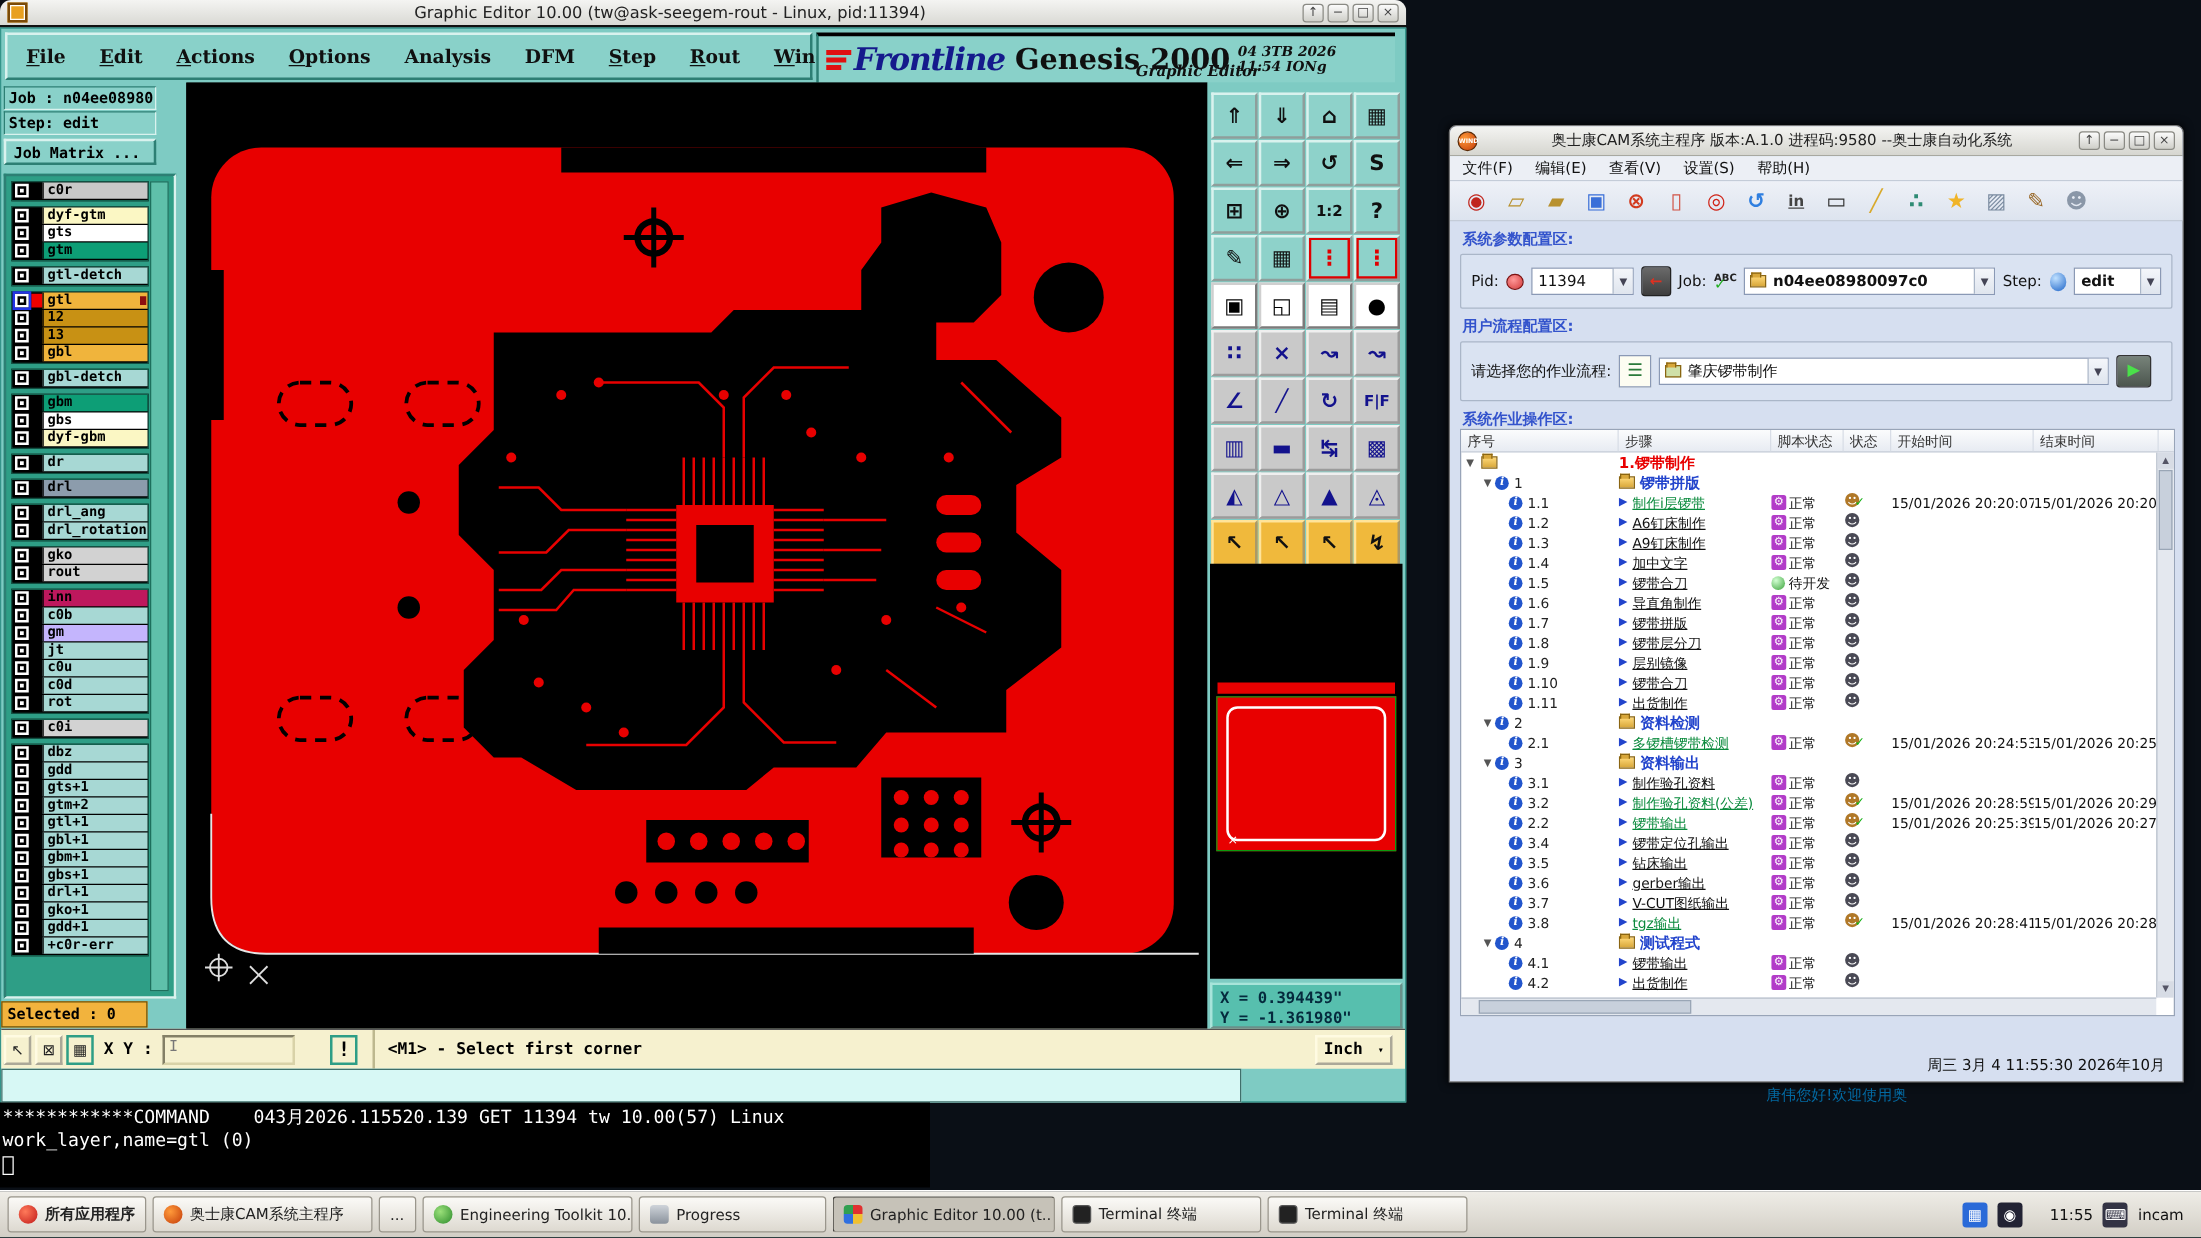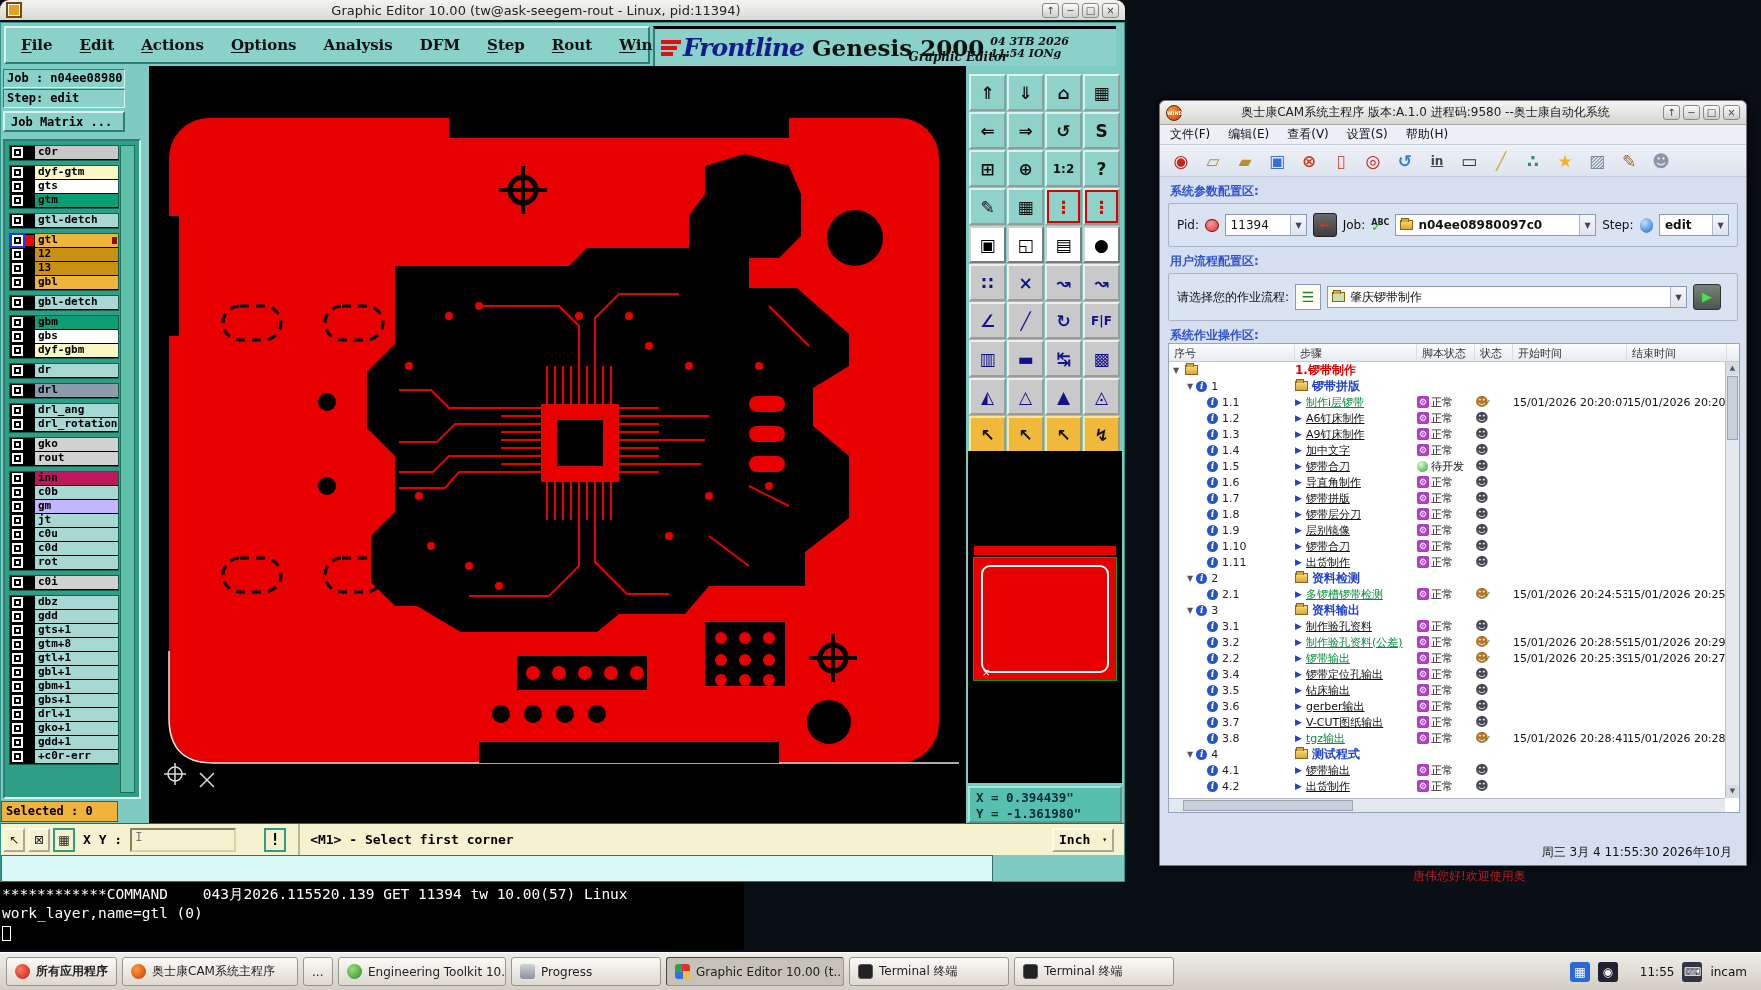--- a/index.html
+++ b/index.html
@@ -162,21 +162,21 @@
   .person.done { color:#b07828; }
   .pcheck { color:#14b014; font-weight:bold; font-size:10px; margin-left:-5px; }
   .vscroll { position:absolute; right:0; top:18px; bottom:14px; width:14px; background:#e4e8ef; border-left:1px solid #b8c0cc; }
   .vscroll .thumb { position:absolute; left:1px; right:1px; top:14px; height:64px; background:#c8d0dc; border:1px solid #9aa6b6; }
   .sarrow { position:absolute; left:0; right:0; height:13px; font-size:7px; text-align:center; line-height:13px; color:#556; background:#d7dce5; }
   .sarrow.b { bottom:0; }
   .hscroll { position:absolute; left:0; bottom:0; right:14px; height:14px; background:#e4e8ef; border-top:1px solid #b8c0cc; }
   .hscroll .thumb { position:absolute; top:1px; bottom:1px; left:14px; width:170px; background:#c8d0dc; border:1px solid #9aa6b6; }
   .cam-status { position:absolute; left:0; bottom:0; width:100%; height:26px; display:flex; align-items:center;
     justify-content:flex-end; gap:16px; padding-right:14px; font-size:12px; }
-  .cam-status .greet { color:#b91c1c;margin-top:48px; }
+  .cam-status .greet { color:#0369a1;margin-top:48px; }
   .cam-status .clock { color:#111; }
 
   
   #taskbar { position:absolute; left:0; top:952px; width:1761px; height:38px;
     background:linear-gradient(#efede7,#d2cec5); border-top:1px solid #fff; display:flex; align-items:center; gap:5px; padding:0 6px; }
   .tk-btn { height:29px; background:linear-gradient(#fbfaf7,#ddd9d0); border:1px solid #9a968c; border-radius:3px;
     display:flex; align-items:center; gap:6px; padding:0 8px; font-size:12px; color:#222; white-space:nowrap; overflow:hidden; }
   .tk-btn.active { background:#c6c2b8; border-style:inset; }
   .tk-ic { width:15px; height:15px; border-radius:3px; flex:none; }
   .tray { margin-left:auto; display:flex; align-items:center; gap:8px; padding-right:8px; }
@@ -434,21 +434,21 @@
               <div class="lrow">
                 <span class="lc-cell">
                   <span class="lcheck"></span>
                 </span>
                 <span class="lname" style="background: rgb(167, 216, 212);">gts+1</span>
               </div>
               <div class="lrow">
                 <span class="lc-cell">
                   <span class="lcheck"></span>
                 </span>
-                <span class="lname" style="background: rgb(167, 216, 212);">gtm+8</span>
+                <span class="lname" style="background: rgb(167, 216, 212);">gtm+2</span>
               </div>
               <div class="lrow">
                 <span class="lc-cell">
                   <span class="lcheck"></span>
                 </span>
                 <span class="lname" style="background: rgb(167, 216, 212);">gtl+1</span>
               </div>
               <div class="lrow">
                 <span class="lc-cell">
                   <span class="lcheck"></span>

